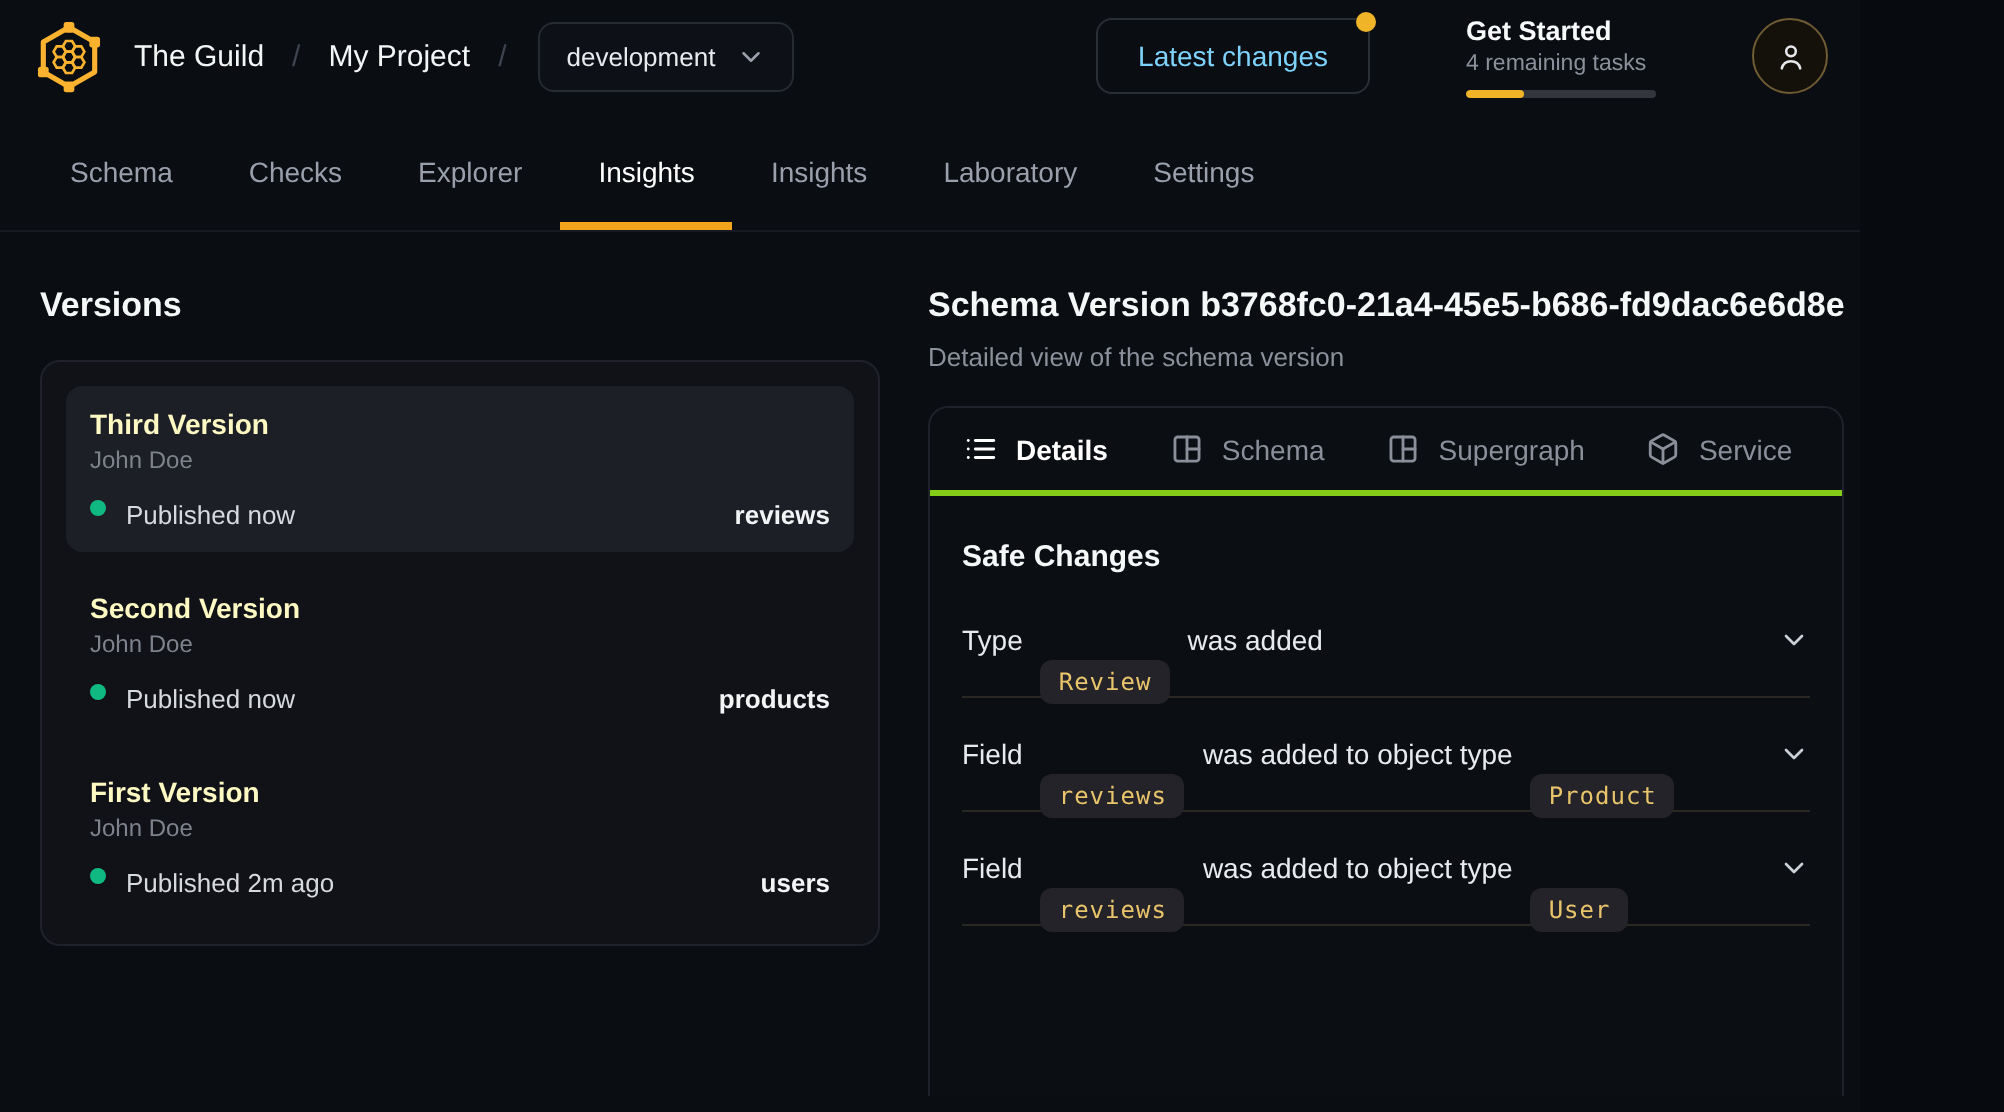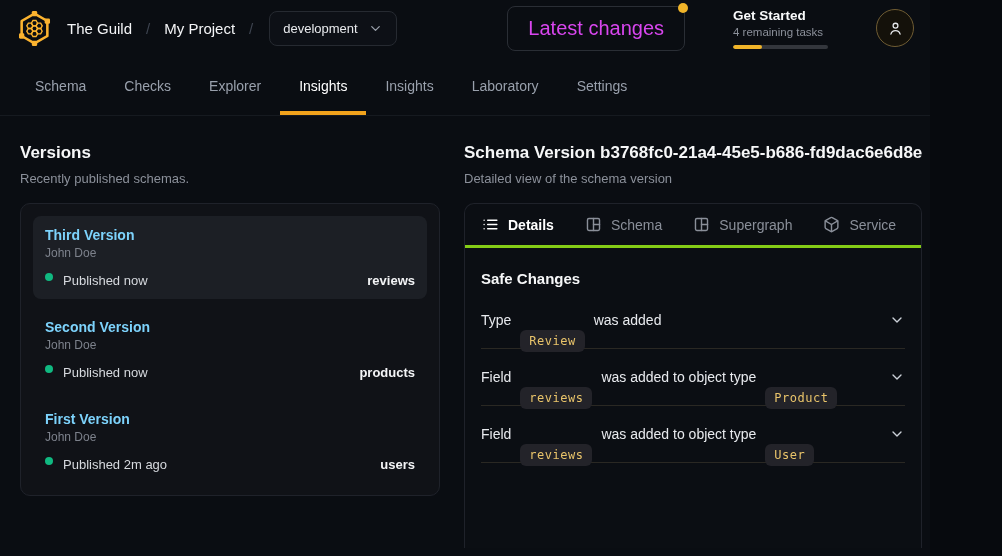--- a/index.html
+++ b/index.html
@@ -14,21 +14,21 @@
   
   .topbar{height:56px; display:flex; align-items:center; padding:0 16px;}
   .logo-btn{display:flex; align-items:center; cursor:pointer;}
   .crumb{font-size:15px; color:#f4f5f7; font-weight:500; margin-left:14px; cursor:pointer; white-space:nowrap;}
   .crumb-sep{color:#3e4450; margin-left:14px; font-size:15px;}
   .env-select{display:flex; align-items:center; gap:10px; margin-left:16px; padding:9px 13px;
     border:1px solid #262a31; border-radius:8px; background:#0d1016; font-size:13px; color:#e8eaed; cursor:pointer;}
   .env-select .chev{color:#9aa0ab; display:flex;}
   .top-right{margin-left:auto; display:flex; align-items:center; gap:48px;}
   .latest-btn{position:relative; padding:10px 20px; border:1px solid #2a2e35; border-radius:8px;
-    background:transparent; font-size:20px; color:#d946ef; cursor:pointer; font-family:inherit;}
+    background:transparent; font-size:14px; color:#7dd3fc; cursor:pointer; font-family:inherit;}
   .notif-dot{position:absolute; top:-4px; right:-4px; width:10px; height:10px; border-radius:50%; background:var(--yellow);}
   .get-started{width:95px; cursor:pointer;}
   .gs-title{font-size:13.5px; font-weight:700; color:#f9fafb; white-space:nowrap;}
   .gs-sub{font-size:11.5px; color:var(--muted); margin-top:3px; white-space:nowrap;}
   .gs-bar{margin-top:7px; height:4px; border-radius:2px; background:#33363c; overflow:hidden;}
   .gs-fill{height:100%; border-radius:2px; background:var(--yellow);}
   .avatar{width:38px; height:38px; border-radius:50%; border:1.5px solid #6f5c33; background:#14110a;
     display:flex; align-items:center; justify-content:center; color:#e5e7eb; cursor:pointer;}
 
   
@@ -41,21 +41,21 @@
 
   
   .main{display:grid; grid-template-columns:420px 1fr; column-gap:24px; padding:27px 15px 0 20px; align-items:start;}
   .col-title{font-size:17px; font-weight:700; color:#f6f7f8; white-space:nowrap;}
   .col-sub{font-size:13px; color:var(--muted); margin-top:8px;}
 
   .versions-card{margin-top:17px; background:var(--panel); border:1px solid var(--border); border-radius:10px;
     padding:12px; display:flex; flex-direction:column; gap:9px;}
   .version-item{padding:11px 12px; border-radius:8px; cursor:pointer;}
   .version-item.selected{background:var(--sel);}
-  .vi-title{font-size:14px; font-weight:700; color:#7dd3fc;}
+  .vi-title{font-size:14px; font-weight:700; color:#fef9c3;}
   .vi-author{font-size:12px; color:#7d828c; margin-top:3px;}
   .vi-meta{display:flex; align-items:flex-start; margin-top:13px;}
   .vi-dot{width:8px; height:8px; border-radius:50%; background:var(--green); margin-right:10px; flex:none;}
   .vi-published{font-size:13px; color:#d6d9de;}
   .vi-service{margin-left:auto; font-size:13px; font-weight:700; color:#f3f4f6;}
 
   .detail-panel{margin-top:17px; border:1px solid var(--border); border-bottom:none;
     border-radius:10px 10px 0 0; min-height:345px; background:var(--panel2);}
   .detail-tabs{display:flex; align-items:flex-start; gap:31px; padding:12px 17px; border-bottom:3px solid #84cc16;}
   .detail-tab{display:flex; align-items:center; gap:9px; font-size:14px; color:#8a8f99; cursor:pointer; white-space:nowrap;}
@@ -162,21 +162,20 @@
   <div class="nav-tab">
     <span>Settings</span>
   </div>
 </div>
   </nav>
 
   <main class="main">
 
     <section>
       <h2 class="col-title">Versions</h2>
-      <div class="col-sub">Recently published schemas.</div>
       <div class="versions-card">
   <div class="version-item selected">
     <div class="vi-title">Third Version</div>
     <div class="vi-author">John Doe</div>
     <div class="vi-meta">
       <span class="vi-dot"></span>
       <span class="vi-published">Published now</span>
       <span class="vi-service">reviews</span>
     </div>
   </div>

